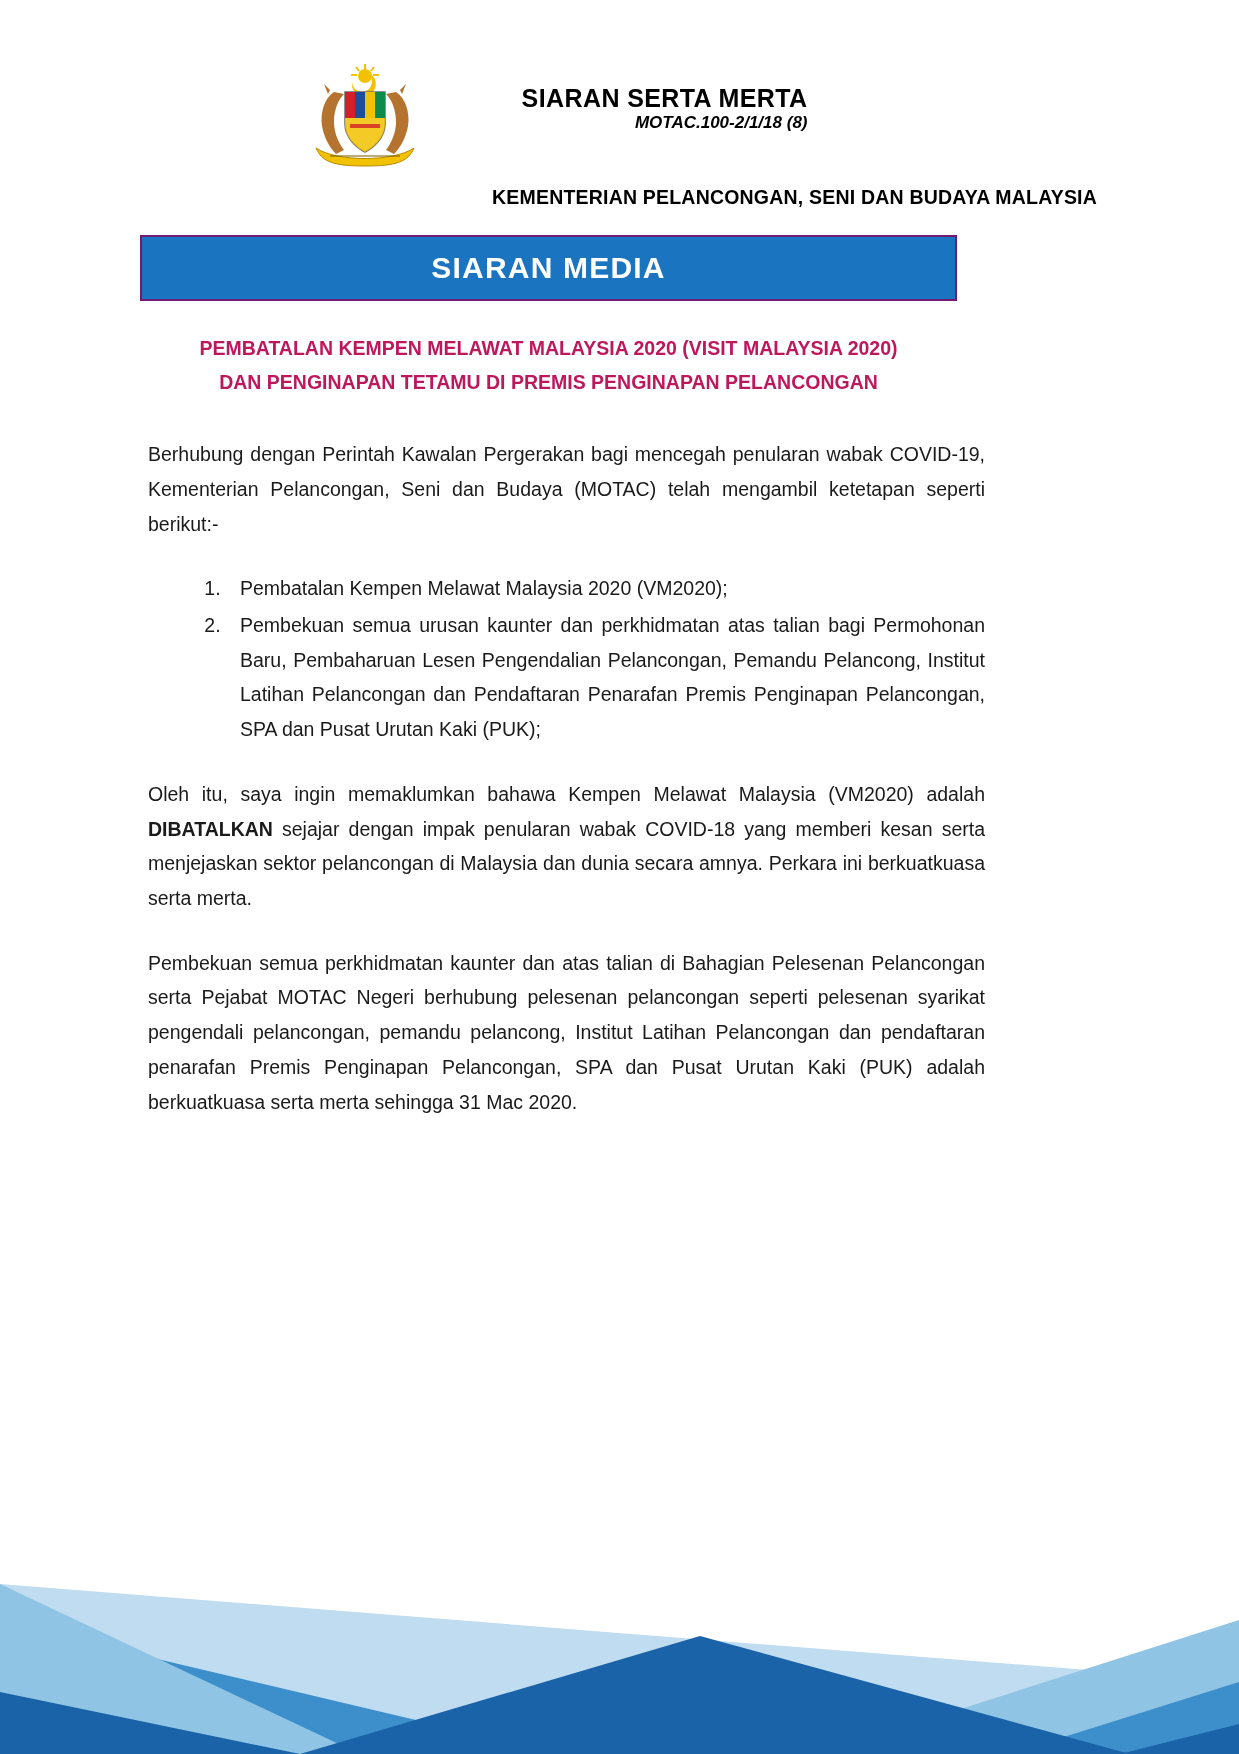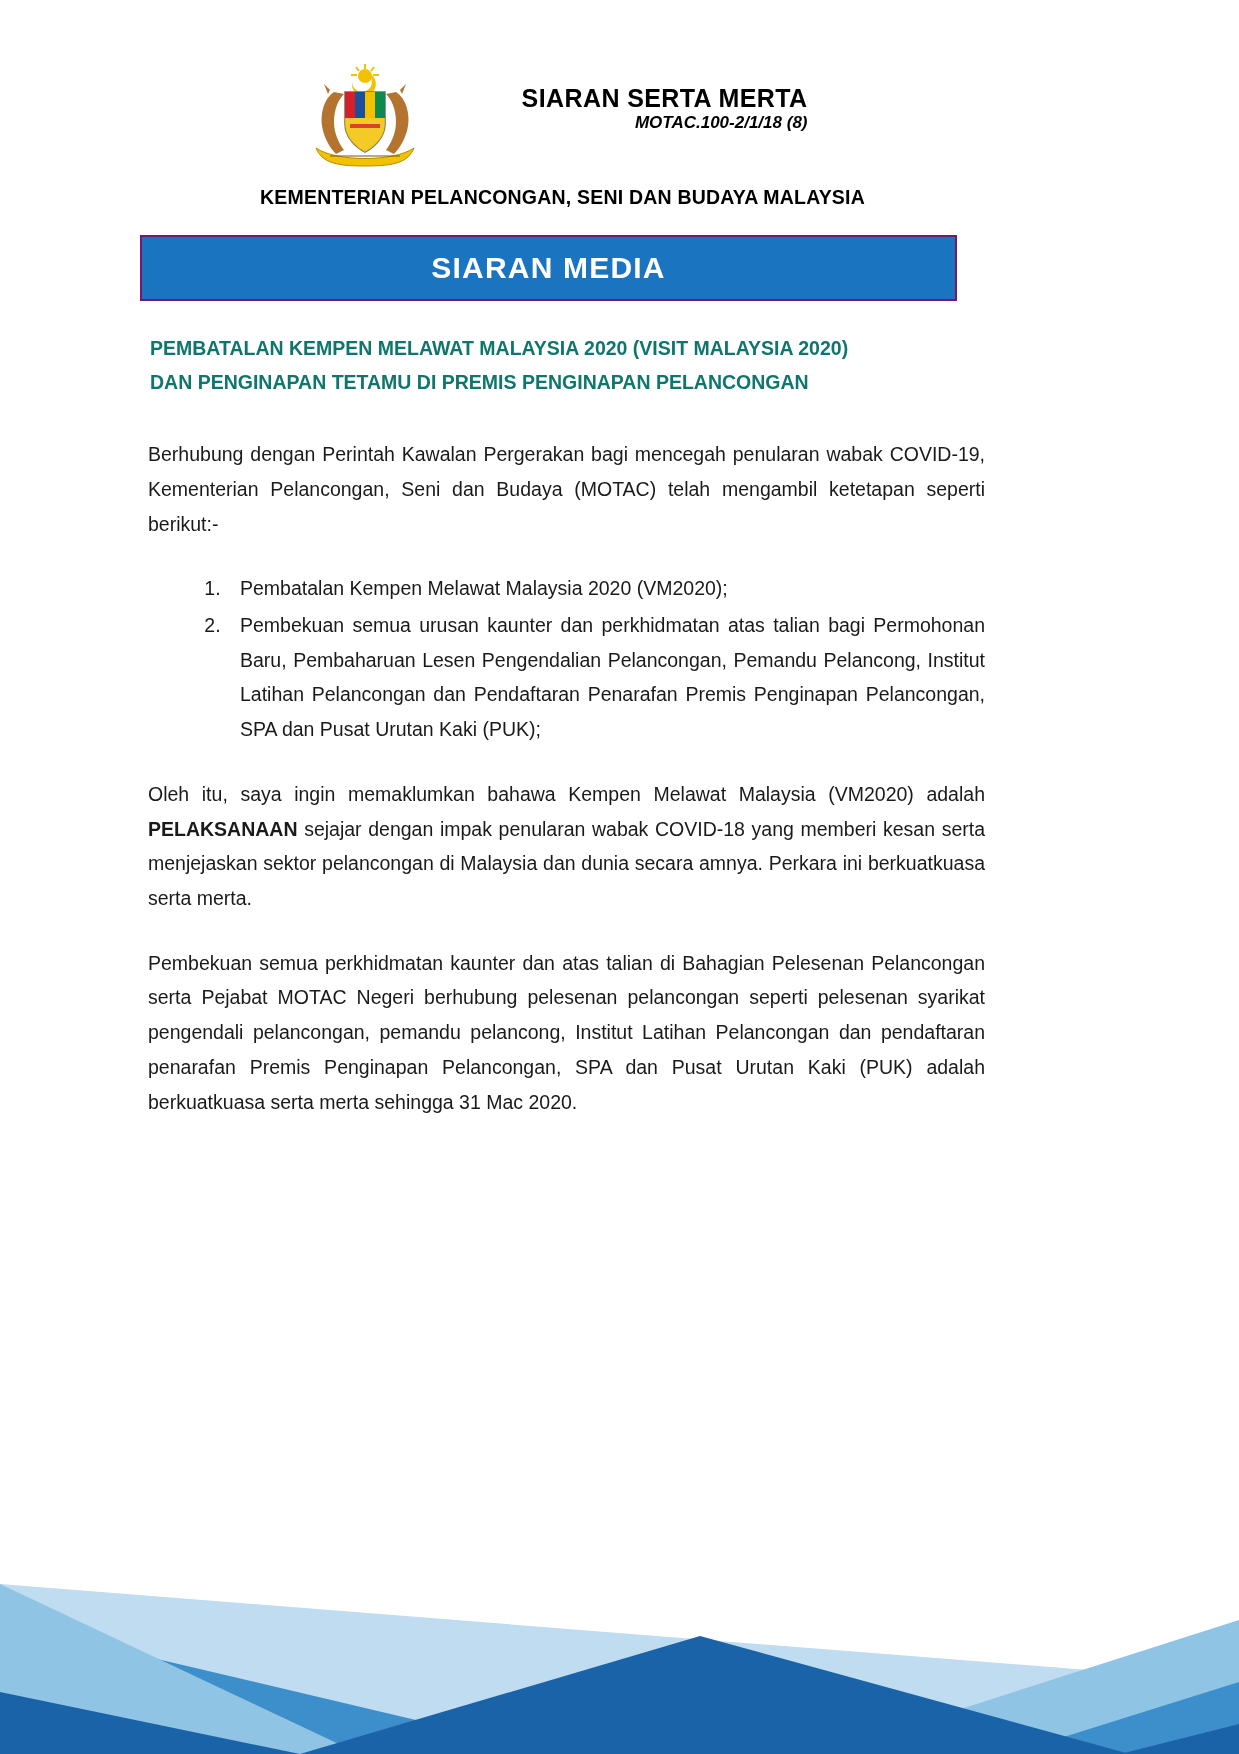--- a/index.html
+++ b/index.html
@@ -52,21 +52,21 @@
     line-height: 1.15;
   }
   .ref-code {
     font-size: 17px;
     font-style: italic;
     font-weight: bold;
     color: #000;
   }
 
   .ministry {
-    text-align: center;
+    text-align: right;
     font-size: 19.5px;
     font-weight: bold;
     letter-spacing: 0.2px;
     color: #000;
     margin-top: 16px;
     padding-left: 28px;
   }
 
   
   .banner {
@@ -81,24 +81,25 @@
   .banner-title {
     color: #ffffff;
     font-size: 30px;
     font-weight: bold;
     letter-spacing: 1.2px;
   }
 
   
   .subject {
     margin: 30px 150px 0 150px;
+    text-align: center;
     font-size: 19.5px;
     font-weight: bold;
     line-height: 1.75;
-    color: #0f766e;
+    color: #be185d;
   }
 
   
   .body-wrap {
     margin: 38px 112px 0 148px;
     font-size: 19.5px;
     line-height: 1.78;
     color: #1a1a1a;
   }
   .para {
@@ -198,21 +199,21 @@
 
   <div class="body-wrap">
 
     <p class="para">Berhubung dengan Perintah Kawalan Pergerakan bagi mencegah penularan wabak COVID-19, Kementerian Pelancongan, Seni dan Budaya (MOTAC) telah mengambil ketetapan seperti berikut:-</p>
 
     <ol class="numlist">
       <li>Pembatalan Kempen Melawat Malaysia 2020 (VM2020);</li>
       <li>Pembekuan semua urusan kaunter dan perkhidmatan atas talian bagi Permohonan Baru, Pembaharuan Lesen Pengendalian Pelancongan, Pemandu Pelancong, Institut Latihan Pelancongan dan Pendaftaran Penarafan Premis Penginapan Pelancongan, SPA dan Pusat Urutan Kaki (PUK);</li>
     </ol>
 
-    <p class="para"><span>Oleh itu, saya ingin memaklumkan bahawa Kempen Melawat Malaysia (VM2020) adalah </span><b>PELAKSANAAN</b><span> sejajar dengan impak penularan wabak COVID-18 yang memberi kesan serta menjejaskan sektor pelancongan di Malaysia dan dunia secara amnya. Perkara ini berkuatkuasa serta merta.</span></p>
+    <p class="para"><span>Oleh itu, saya ingin memaklumkan bahawa Kempen Melawat Malaysia (VM2020) adalah </span><b>DIBATALKAN</b><span> sejajar dengan impak penularan wabak COVID-18 yang memberi kesan serta menjejaskan sektor pelancongan di Malaysia dan dunia secara amnya. Perkara ini berkuatkuasa serta merta.</span></p>
 
     <p class="para last">Pembekuan semua perkhidmatan kaunter dan atas talian di Bahagian Pelesenan Pelancongan serta Pejabat MOTAC Negeri berhubung pelesenan pelancongan seperti pelesenan syarikat pengendali pelancongan, pemandu pelancong, Institut Latihan Pelancongan dan pendaftaran penarafan Premis Penginapan Pelancongan, SPA dan Pusat Urutan Kaki (PUK) adalah berkuatkuasa serta merta sehingga 31 Mac 2020.</p>
   </div>
 
   <div class="footer-art">
     <svg width="1239" height="330" viewBox="0 0 1239 330" xmlns="http://www.w3.org/2000/svg">
       <polygon points="0,160 1239,258 1239,330 0,330" fill="#bfdcf0"></polygon>
       <polygon points="0,198 560,330 0,330" fill="#3d8fcb"></polygon>
       <polygon points="0,160 360,330 0,330" fill="#8fc4e4"></polygon>
       <polygon points="1239,196 1239,330 820,330" fill="#8fc4e4"></polygon>

